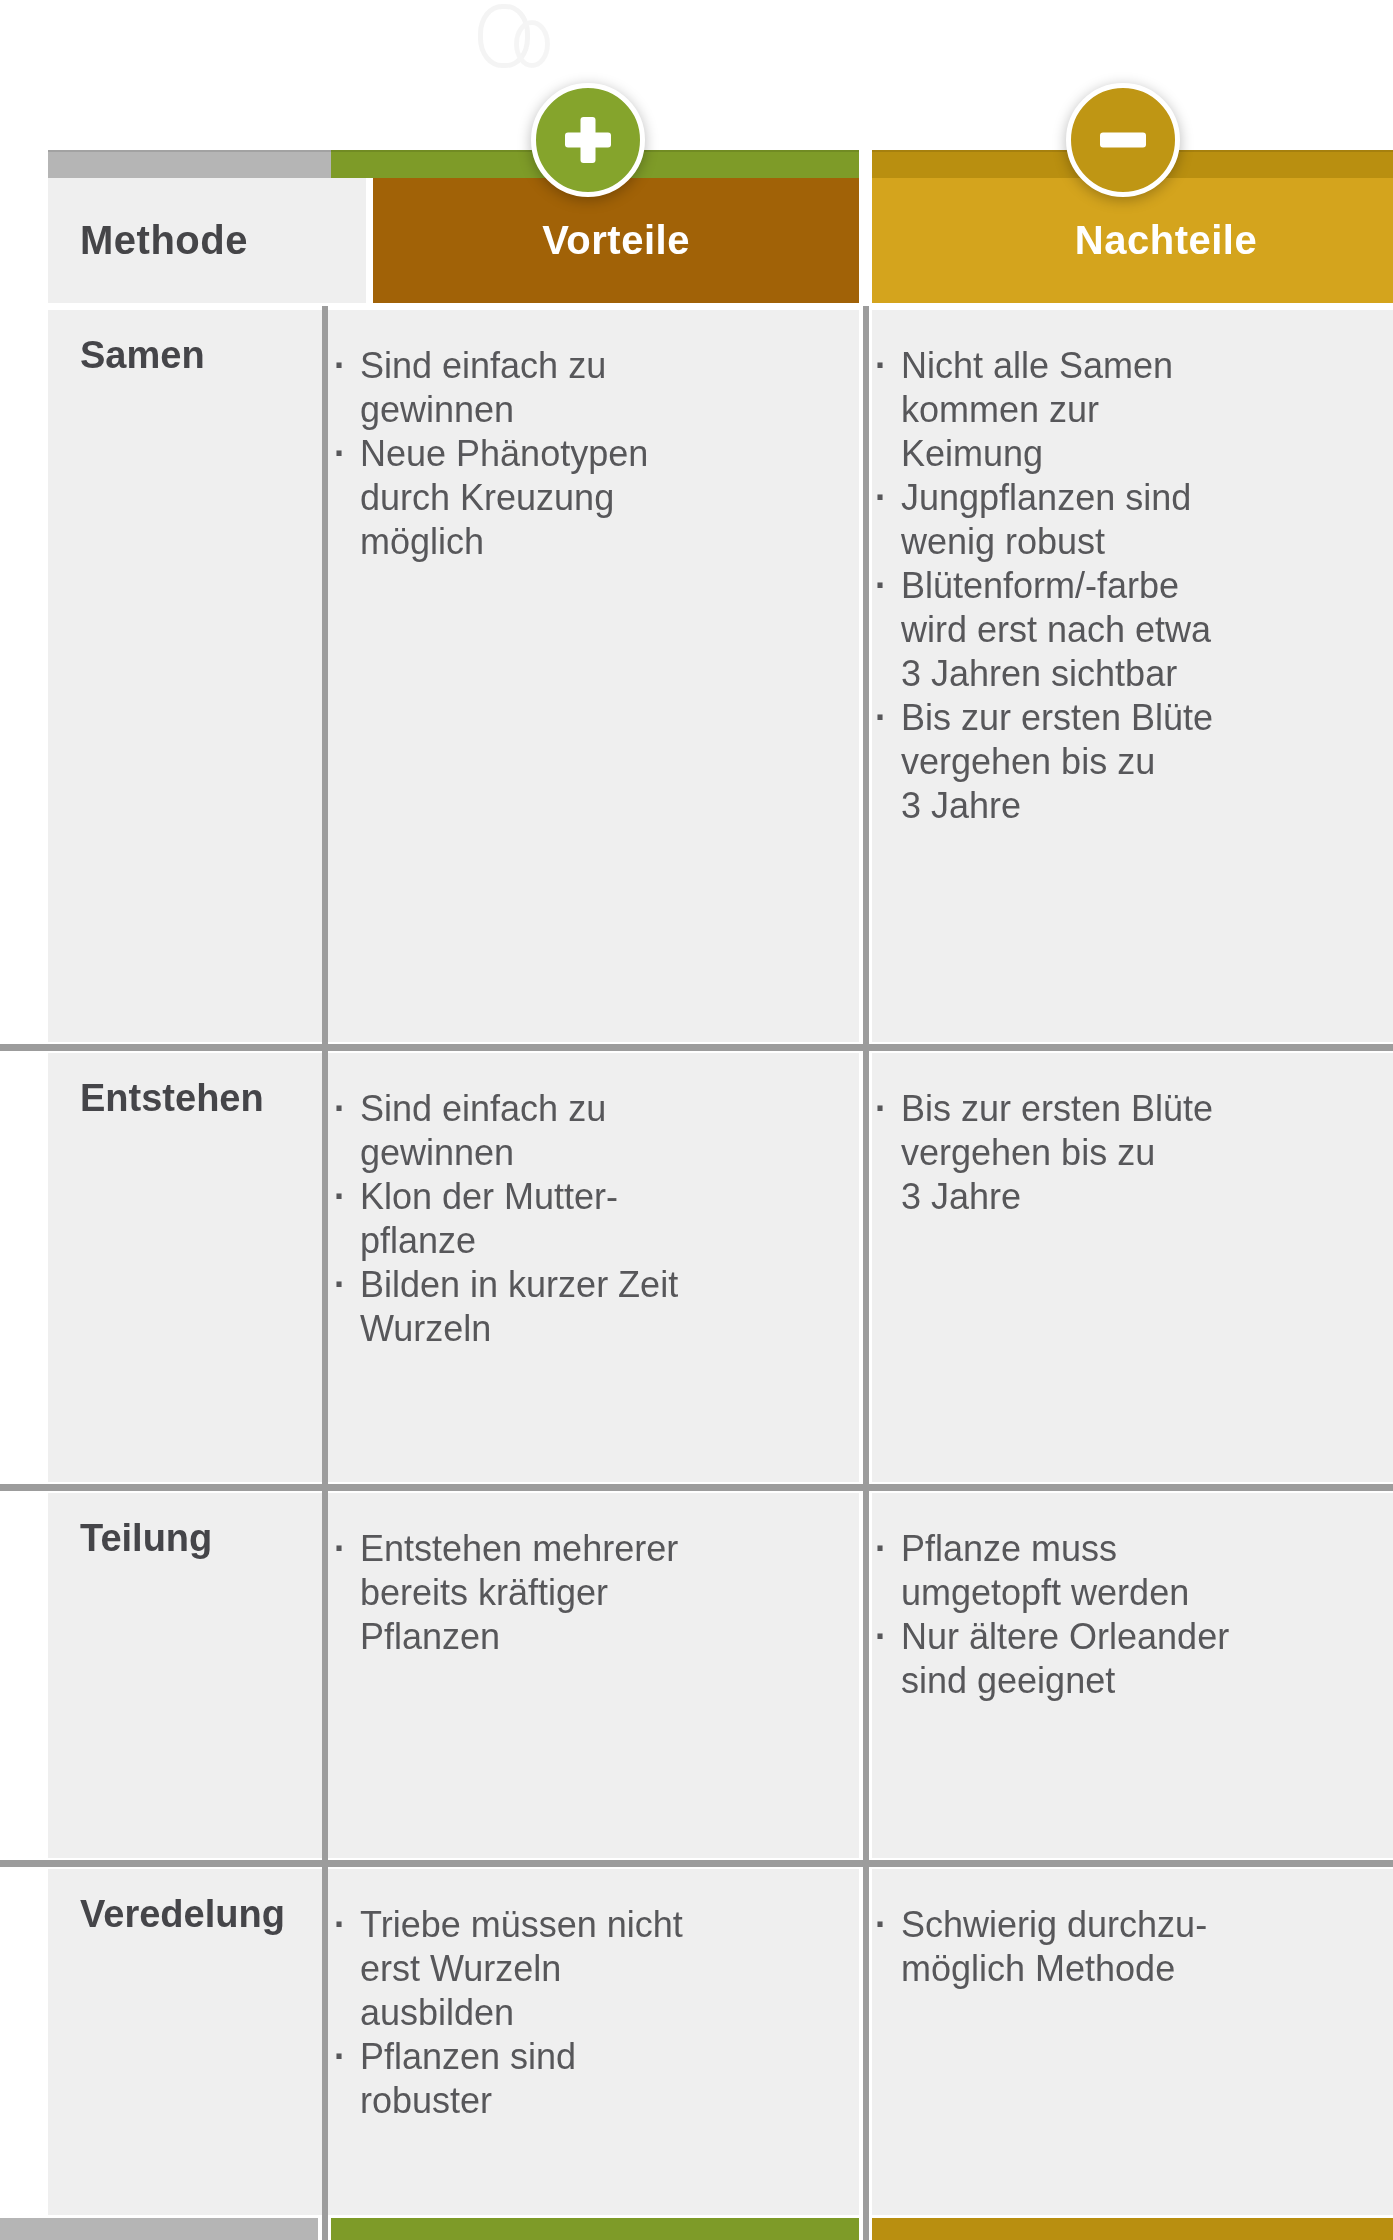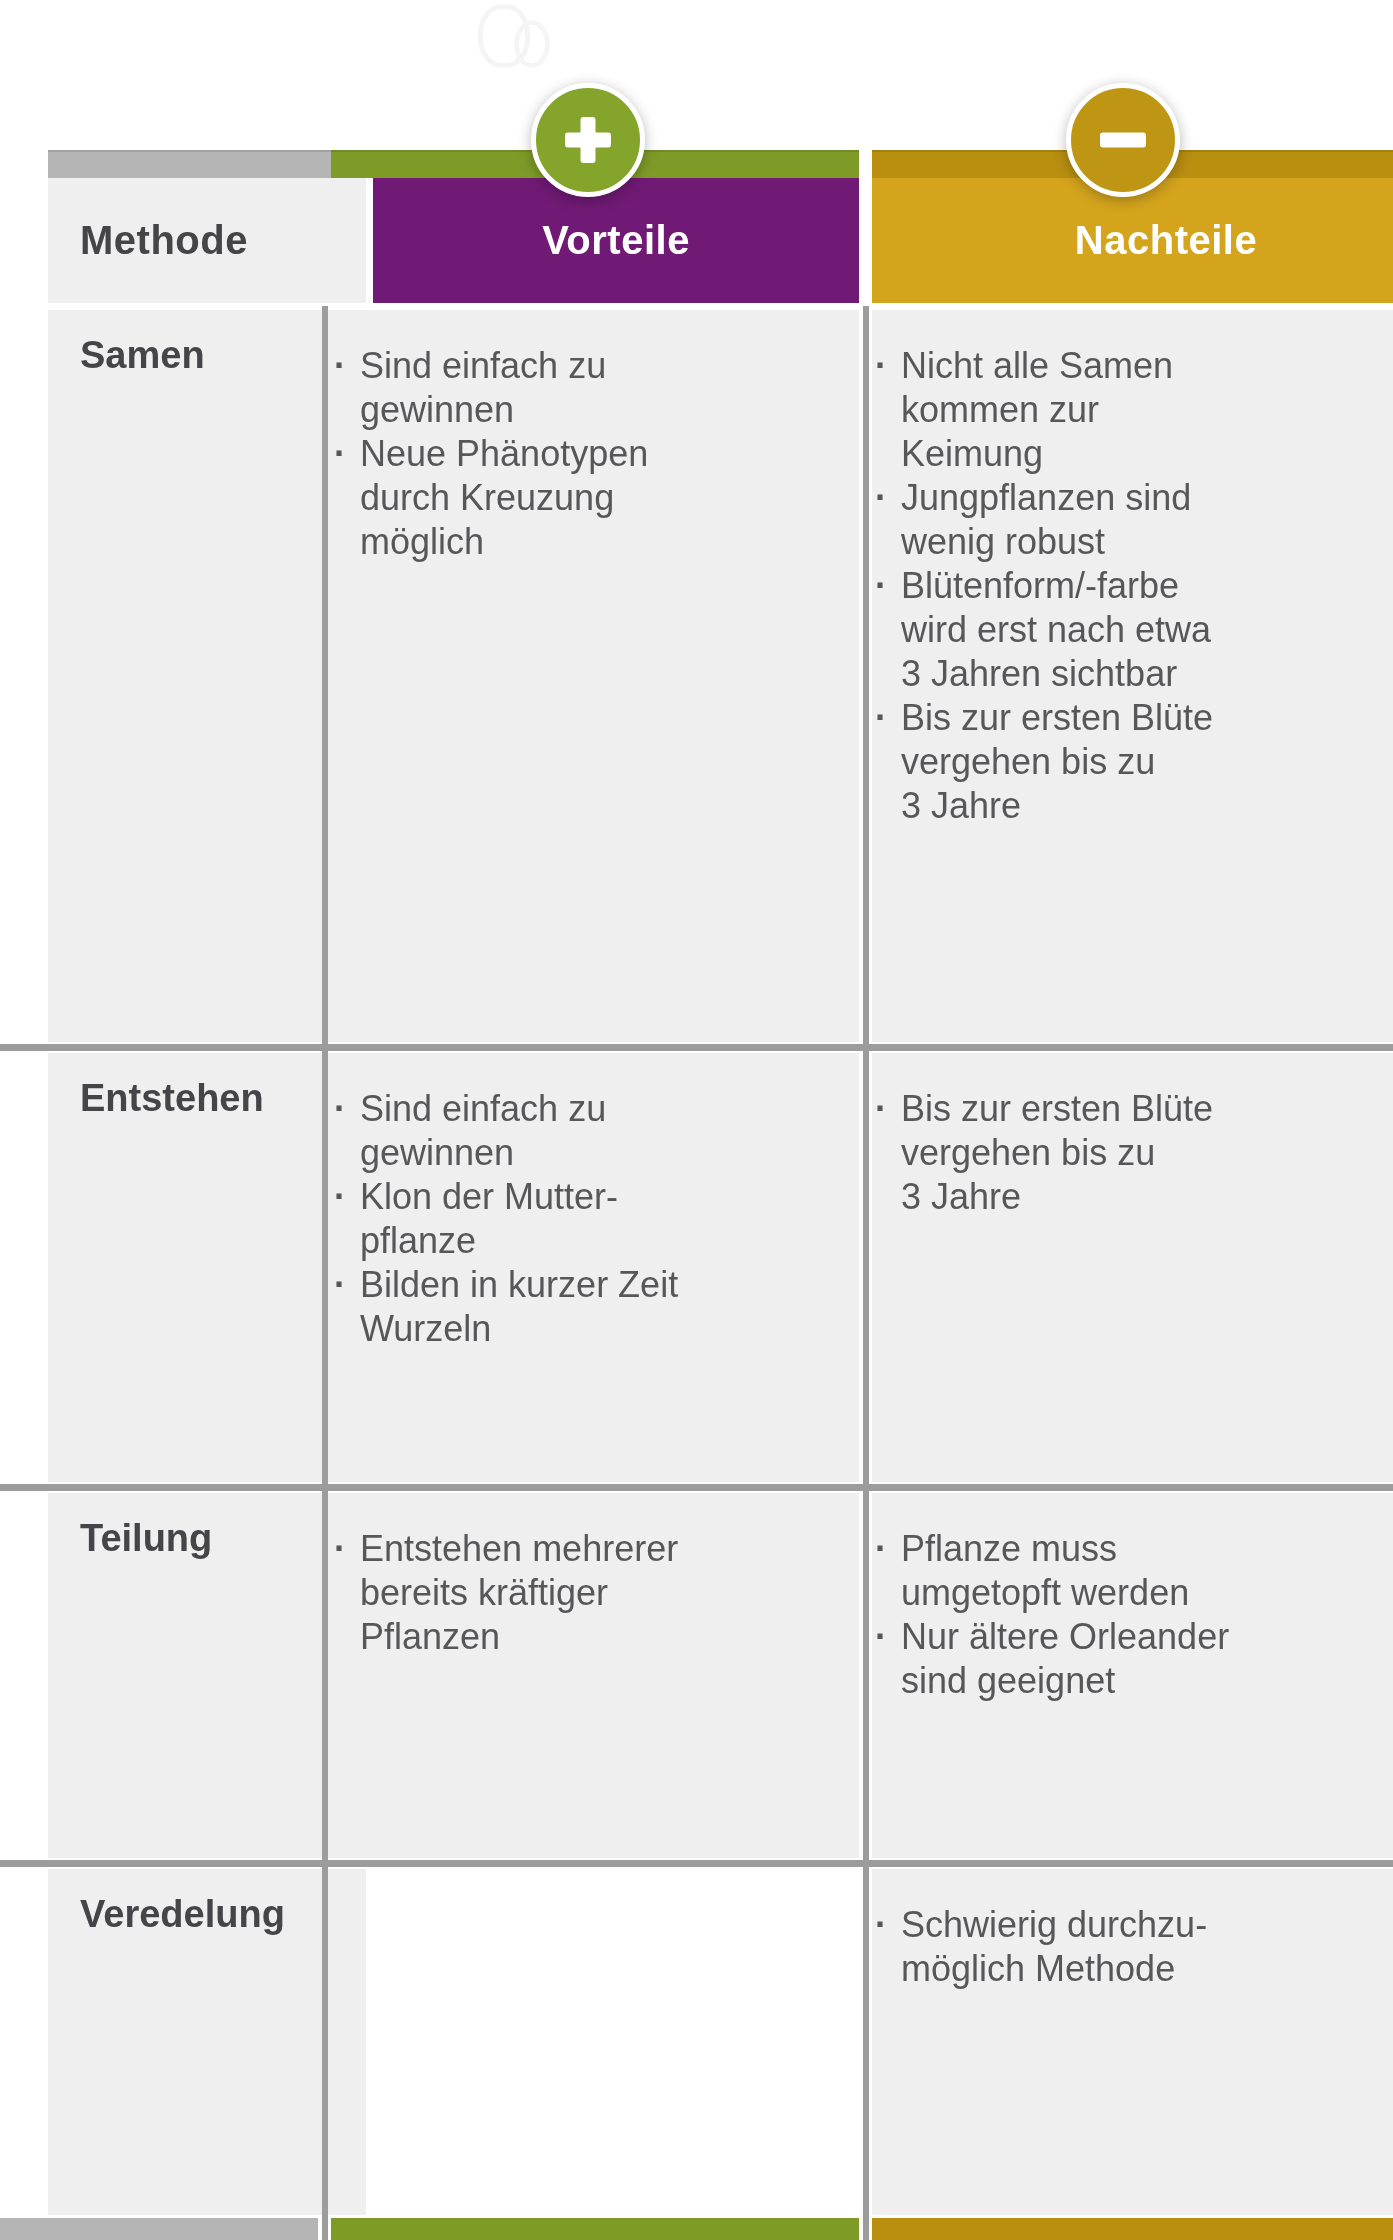--- a/index.html
+++ b/index.html
@@ -20,21 +20,21 @@
   .cell{position:absolute;background:#efefef;box-sizing:border-box;}
   
   .hdr{position:absolute;top:150px;height:153px;display:flex;flex-direction:column;}
   .band{height:28px;border-top:2px solid rgba(0,0,0,0.10);box-sizing:border-box;}
   .band-method{background:#b5b5b5;}
   .band-pros{background:#7e9b28;}
   .band-cons{background:#b98f10;}
   .hlabel{flex:1;display:flex;align-items:center;justify-content:center;
           font-size:40px;font-weight:700;color:#ffffff;letter-spacing:0.5px;}
   .hlabel-method{background:#efefef;justify-content:flex-start;padding-left:32px;color:#454548;}
-  .hlabel-pros{background:#701a75;margin-left:42px;}
+  .hlabel-pros{background:#a16207;margin-left:42px;}
   .hlabel-cons{background:#d4a41d;}
   
   .badge{position:absolute;top:83px;width:104px;height:104px;border:5px solid #ffffff;
          border-radius:50%;box-shadow:0 3px 14px rgba(0,0,0,0.28);z-index:6;}
   .badge-pros{left:531px;background:#85a42c;}
   .badge-cons{left:1066px;background:#bf9614;}
   .icon{position:absolute;inset:0;}
   .icon span{position:absolute;left:50%;top:50%;background:#fff;border-radius:3px;
              transform:translate(-50%,-50%);}
   .plus-h,.minus-bar{width:46px;height:15px;}
@@ -171,20 +171,29 @@
       <li>Nur ältere Orleander
 sind geeignet</li>
     </ul>
   </div>
 
   <div class="hline hline-3"></div>
 
   <div class="cell col-method row-3">
     <div class="row-label">Veredelung</div>
   </div>
+  <div class="cell col-pros row-3">
+    <ul class="bullets">
+      <li>Triebe müssen nicht
+erst Wurzeln
+ausbilden</li>
+      <li>Pflanzen sind
+robuster</li>
+    </ul>
+  </div>
   <div class="cell col-cons row-3">
     <ul class="bullets">
       <li>Schwierig durchzu-
 möglich Methode</li>
     </ul>
   </div>
 
   <div class="vline vline-1"></div>
   <div class="vline vline-2"></div>
 

